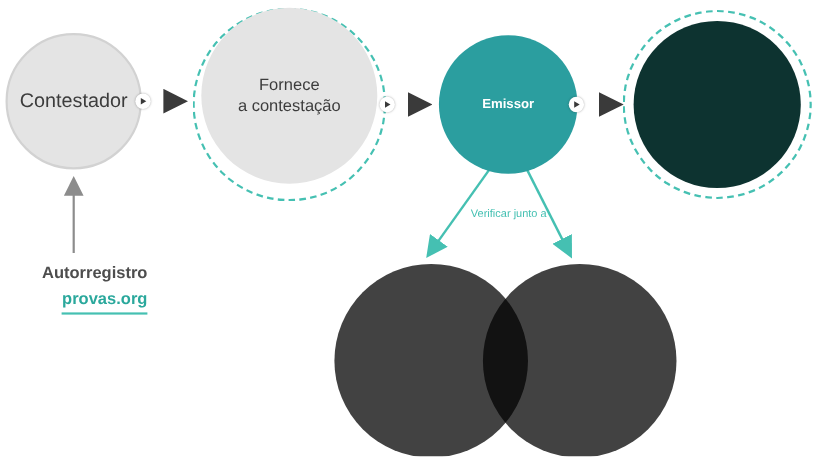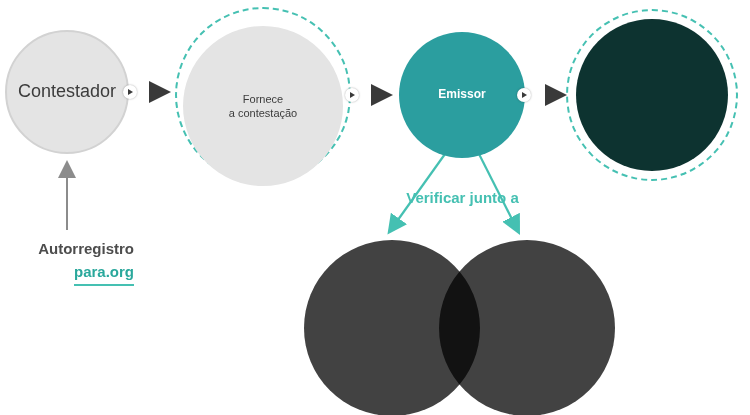--- a/index.html
+++ b/index.html
@@ -16,22 +16,22 @@
     left: 5px; top: 30px; width: 124px; height: 124px;
     background: var(--node-light, #e4e4e4); border: 2px solid var(--node-light-border, #d2d2d2);
     color: var(--text-dark, #3c3c3c); font-size: 18px;
   }
   .ring {
     position: absolute; border-radius: 50%;
     border: 2px dashed var(--accent-teal, #45c0b2); box-sizing: border-box;
   }
   .ring2 { left: 175px; top: 7px; width: 176px; height: 176px; }
   .node2 {
-    left: 183px; top: 26px; width: 160px; height: 160px;
-    background: var(--node-light, #e4e4e4); color: var(--text-dark, #3c3c3c); font-size: 11px;
+    left: 183px; top: 7px; width: 160px; height: 160px;
+    background: var(--node-light, #e4e4e4); color: var(--text-dark, #3c3c3c); font-size: 15px;
   }
   .node3 {
     left: 399px; top: 32px; width: 126px; height: 126px;
     background: var(--teal, #2b9e9f); color: #ffffff; font-size: 12px; font-weight: bold;
   }
   .ring4 { left: 566px; top: 9px; width: 172px; height: 172px; }
   .node4 { left: 576px; top: 19px; width: 152px; height: 152px; background: var(--dark-teal, #0d3330); }
   .dot {
     position: absolute; width: 14px; height: 14px; background: #ffffff; border-radius: 50%;
     box-shadow: 0 0 2px rgba(0,0,0,0.35); display: flex; align-items: center; justify-content: center;
@@ -54,21 +54,21 @@
     position: absolute; left: 0; top: 238px; width: 134px; text-align: right;
     color: #4d4d4d; font-size: 15px; font-weight: 600; line-height: 1.4;
   }
   .gleif-link {
     display: inline-block; color: var(--link-teal, #2aa89c); font-weight: bold;
     text-decoration: none; border-bottom: 2px solid var(--accent-teal, #45c0b2);
     padding-bottom: 2px; margin-top: 2px; cursor: pointer;
   }
   .verificar {
     position: absolute; left: 375px; top: 189px; width: 175px; text-align: center;
-    color: var(--accent-teal, #45c0b2); font-size: 15px; font-weight: bold;
+    color: var(--accent-teal, #45c0b2); font-size: 10px; font-weight: normal;
   }
 </style>
 </head>
 <body>
 
 <div class="canvas">
 
   <svg class="arrows" width="750" height="415" viewBox="0 0 750 415">
     <defs>
       <marker id="ah-dark" markerWidth="9" markerHeight="9" refX="7" refY="4.5" orient="auto">
@@ -118,18 +118,18 @@
   </div>
   <div class="dot dot2">
     <span class="tri"></span>
   </div>
   <div class="dot dot3">
     <span class="tri"></span>
   </div>
 
   <div class="autorregistro">
     <div>Autorregistro</div>
-    <a href="#" class="gleif-link">para.org</a>
+    <a href="#" class="gleif-link">provas.org</a>
   </div>
 
   <div class="verificar">Verificar junto a</div>
 
 </div>
 
 </body></html>

